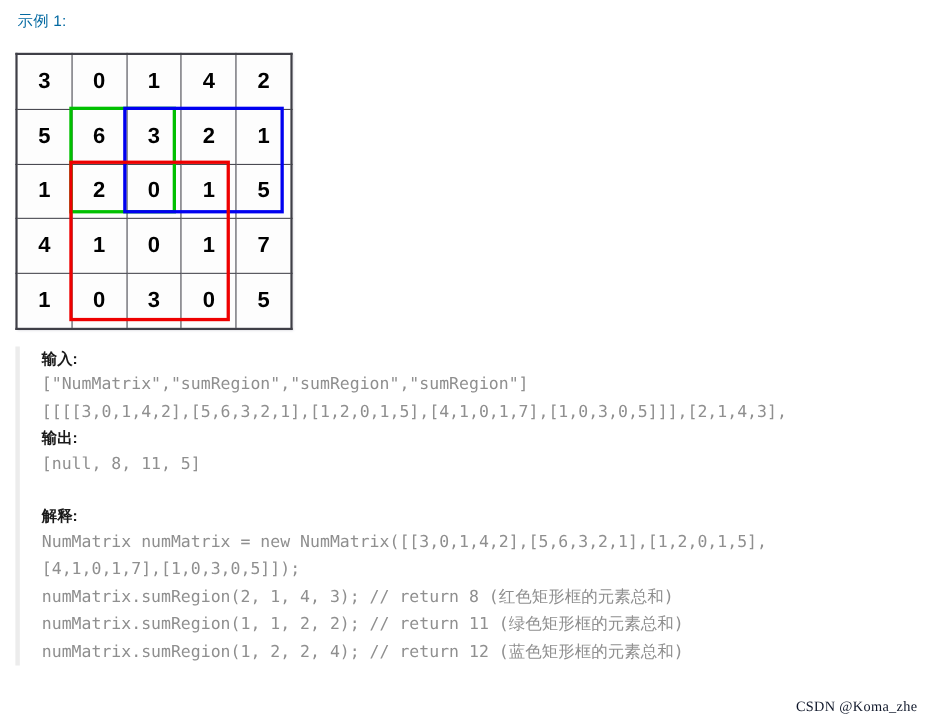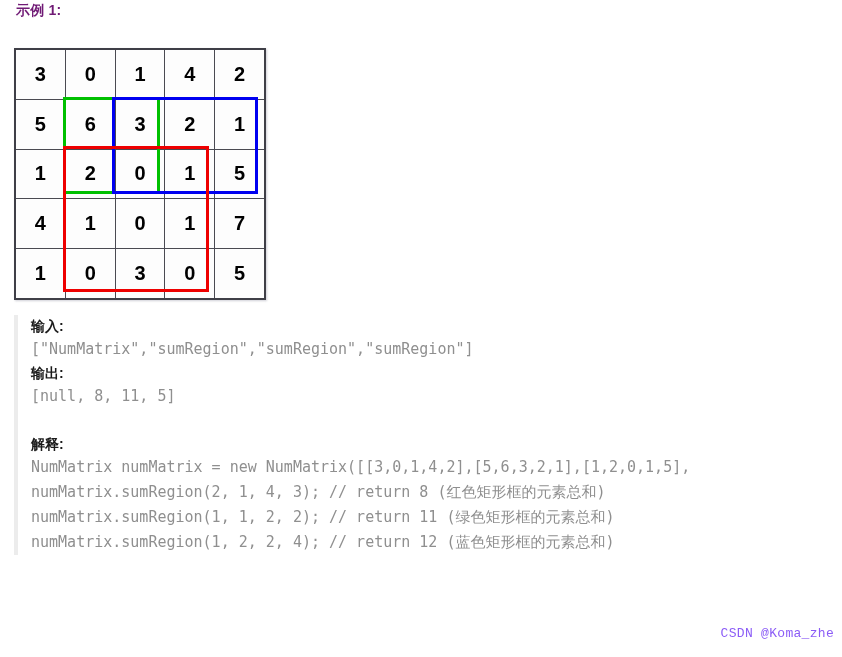--- a/index.html
+++ b/index.html
@@ -12,24 +12,24 @@
     height: 657px;
     position: relative;
     font-family: "Liberation Sans", "DejaVu Sans", sans-serif;
     overflow: hidden;
   }
 
   
   #example-title {
     position: absolute;
     left: 16px;
-    top: 2px;
+    top: 11px;
     font-size: 14px;
-    font-weight: bold;
-    color: #701a75;
+    font-weight: normal;
+    color: #0369a1;
     letter-spacing: 0.2px;
   }
 
   
   #matrix-wrap {
     position: absolute;
     left: 14px;
     top: 48px;
     width: 244px;
     height: 244px;
@@ -68,21 +68,21 @@
   #rect-blue  { border: 3px solid #0000f0; }
   #rect-red   { border: 3px solid #ee0000; }
 
   
   #detail-block {
     position: absolute;
     left: 14px;
     top: 315px;
     width: 814px;
     border-left: 4px solid #ececec;
-    padding-left: 13px;
+    padding-left: 20px;
     box-sizing: border-box;
   }
   .block-head {
     font-size: 14px;
     font-weight: bold;
     color: #1a1a1a;
     line-height: 22px;
     margin: 0;
   }
   .code-line {
@@ -92,24 +92,24 @@
     line-height: 25px;
     margin: 0;
     white-space: pre;
   }
   .spacer-line { height: 24px; }
 
   
   #watermark {
     position: absolute;
     right: 8px;
-    bottom: 16px;
+    bottom: 7px;
     font-size: 13px;
-    color: #8b5cf6;
-    font-family: Liberation Mono, monospace;
+    color: #0f172a;
+    font-family: Liberation Serif, serif;
     letter-spacing: 0.3px;
   }
 </style>
 </head>
 <body>
 
 <div id="example-title">示例 1:</div>
 
 <div id="matrix-wrap">
   <table id="matrix-table">
@@ -153,26 +153,28 @@
   </table>
   <div class="hl-rect" id="rect-green" style="left: 48.8px; top: 48.8px; width: 97.6px; height: 97.6px; border-color: rgb(0, 192, 0);"></div>
   <div class="hl-rect" id="rect-blue" style="left: 97.6px; top: 48.8px; width: 146.4px; height: 97.6px; border-color: rgb(0, 0, 240);"></div>
   <div class="hl-rect" id="rect-red" style="left: 48.8px; top: 97.6px; width: 146.4px; height: 146.4px; border-color: rgb(238, 0, 0);"></div>
 </div>
 
 <div id="detail-block">
 
   <div class="block-head">输入:</div>
   <div class="code-line">["NumMatrix","sumRegion","sumRegion","sumRegion"]</div>
+  <div class="code-line">[[[[3,0,1,4,2],[5,6,3,2,1],[1,2,0,1,5],[4,1,0,1,7],[1,0,3,0,5]]],[2,1,4,3],</div>
 
   <div class="block-head">输出:</div>
   <div class="code-line">[null, 8, 11, 5]</div>
 
   <div class="spacer-line"></div>
 
   <div class="block-head">解释:</div>
   <div class="code-line">NumMatrix numMatrix = new NumMatrix([[3,0,1,4,2],[5,6,3,2,1],[1,2,0,1,5],</div>
+  <div class="code-line">[4,1,0,1,7],[1,0,3,0,5]]);</div>
   <div class="code-line">numMatrix.sumRegion(2, 1, 4, 3); // return 8 (红色矩形框的元素总和)</div>
   <div class="code-line">numMatrix.sumRegion(1, 1, 2, 2); // return 11 (绿色矩形框的元素总和)</div>
   <div class="code-line">numMatrix.sumRegion(1, 2, 2, 4); // return 12 (蓝色矩形框的元素总和)</div>
 </div>
 
 <div id="watermark">CSDN @Koma_zhe</div>
 
 </body></html>

